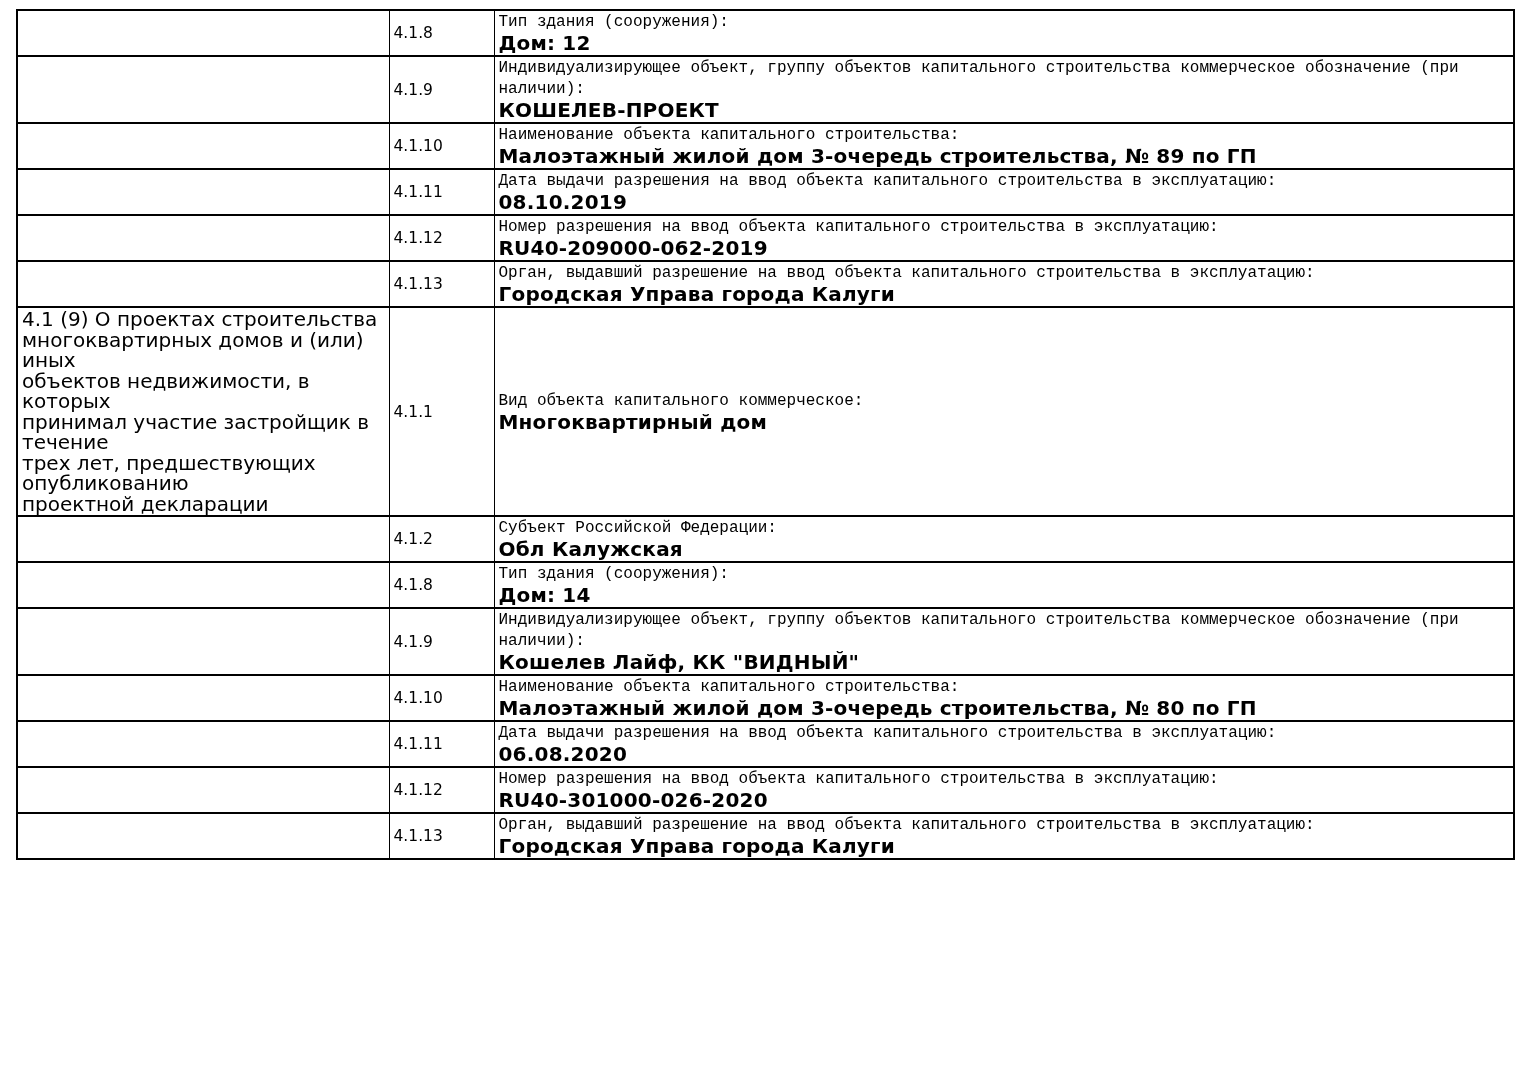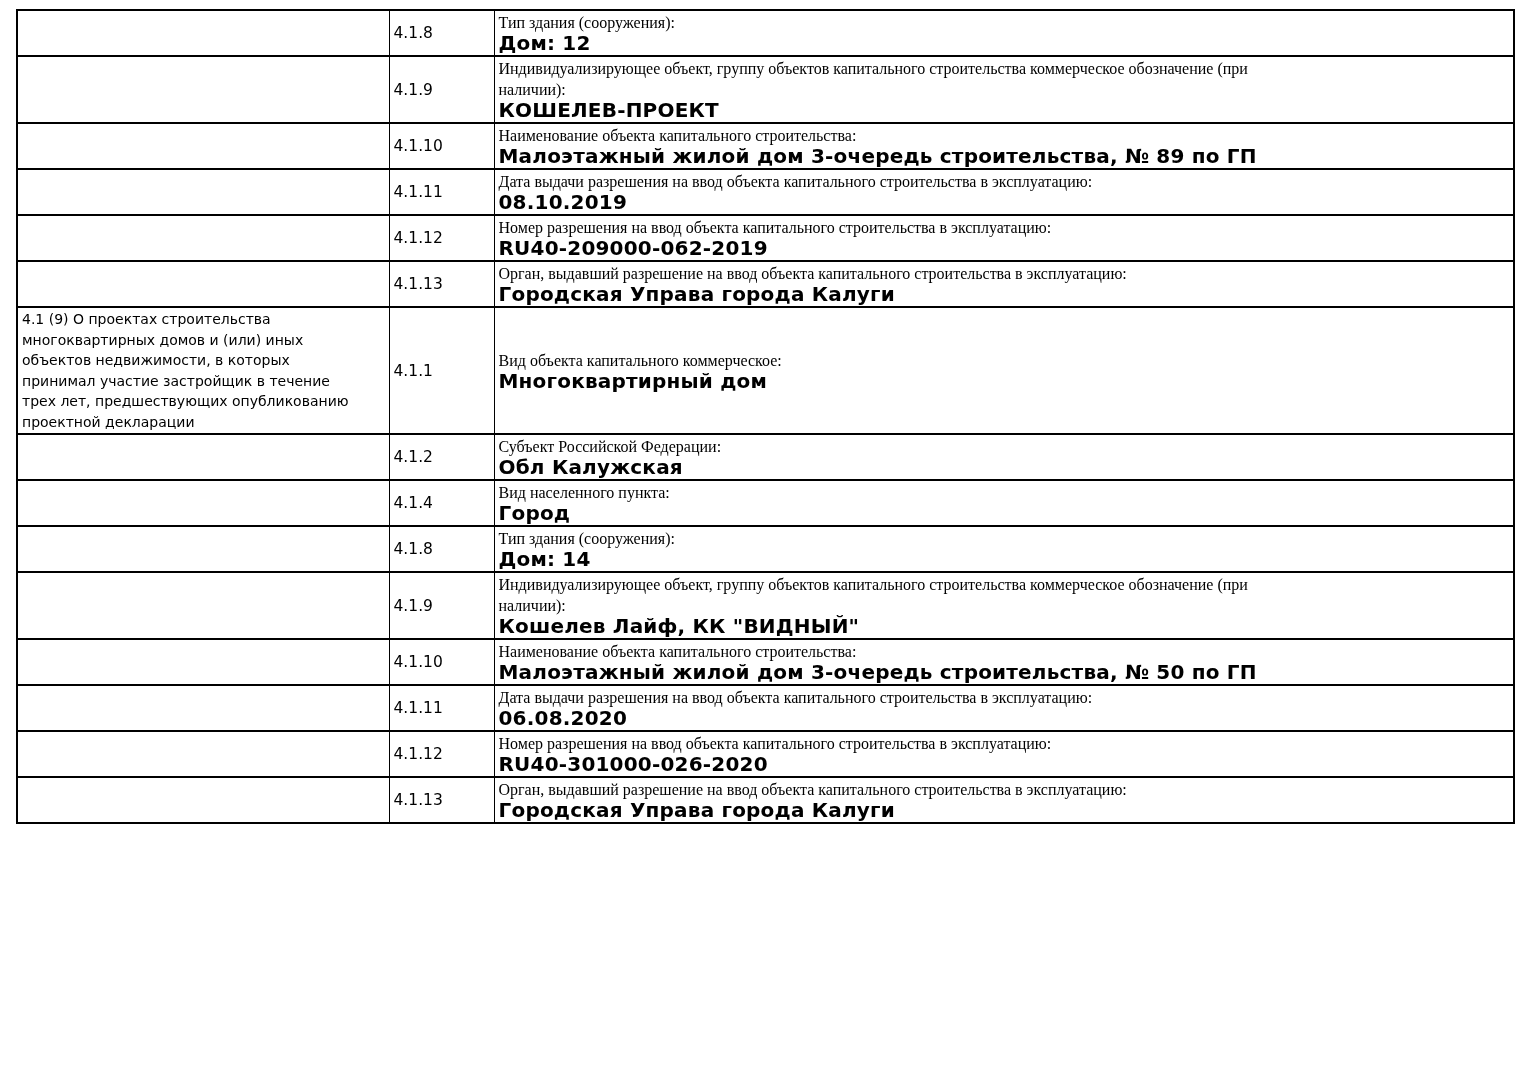--- a/index.html
+++ b/index.html
@@ -24,36 +24,36 @@
   table.decl td {
     border: 2px solid #000;
     border-left-width: 1px;
     border-right-width: 1px;
     vertical-align: middle;
     padding: 1px 4px;
     overflow: hidden;
   }
   td.section-cell {
     font-family: "DejaVu Sans", sans-serif;
-    font-size: 14px;
+    font-size: 20px;
     line-height: 20.5px;
     white-space: pre-line;
     padding: 1px 2px 1px 3px;
     vertical-align: middle;
   }
   td.code-cell {
     font-family: "DejaVu Sans", sans-serif;
     font-size: 15.5px;
     padding-left: 5px;
   }
   td.value-cell {
     padding: 2px 4px;
   }
   .field-label {
-    font-family: Liberation Serif, serif;
+    font-family: Liberation Mono, monospace;
     font-size: 16px;
     line-height: 21px;
     white-space: pre-line;
   }
   .field-value {
     font-family: "DejaVu Sans", sans-serif;
     font-weight: bold;
     font-size: 20px;
     line-height: 21px;
     letter-spacing: 0.2px;
@@ -144,28 +144,20 @@
       <tr>
         <td class="section-cell"></td>
         <td class="code-cell">4.1.2</td>
         <td class="value-cell">
           <div class="field-label">Субъект Российской Федерации:</div>
           <div class="field-value">Обл Калужская</div>
         </td>
       </tr>
 
 
-      <tr>
-        <td class="section-cell"></td>
-        <td class="code-cell">4.1.4</td>
-        <td class="value-cell">
-          <div class="field-label">Вид населенного пункта:</div>
-          <div class="field-value">Город</div>
-        </td>
-      </tr>
 
 
 
 
       <tr>
         <td class="section-cell"></td>
         <td class="code-cell">4.1.8</td>
         <td class="value-cell">
           <div class="field-label">Тип здания (сооружения):</div>
           <div class="field-value">Дом: 14</div>
@@ -180,21 +172,21 @@
 наличии):</div>
           <div class="field-value">Кошелев Лайф, КК "ВИДНЫЙ"</div>
         </td>
       </tr>
 
       <tr>
         <td class="section-cell"></td>
         <td class="code-cell">4.1.10</td>
         <td class="value-cell">
           <div class="field-label">Наименование объекта капитального строительства:</div>
-          <div class="field-value">Малоэтажный жилой дом 3-очередь строительства, № 50 по ГП</div>
+          <div class="field-value">Малоэтажный жилой дом 3-очередь строительства, № 80 по ГП</div>
         </td>
       </tr>
 
       <tr>
         <td class="section-cell"></td>
         <td class="code-cell">4.1.11</td>
         <td class="value-cell">
           <div class="field-label">Дата выдачи разрешения на ввод объекта капитального строительства в эксплуатацию:</div>
           <div class="field-value">06.08.2020</div>
         </td>

